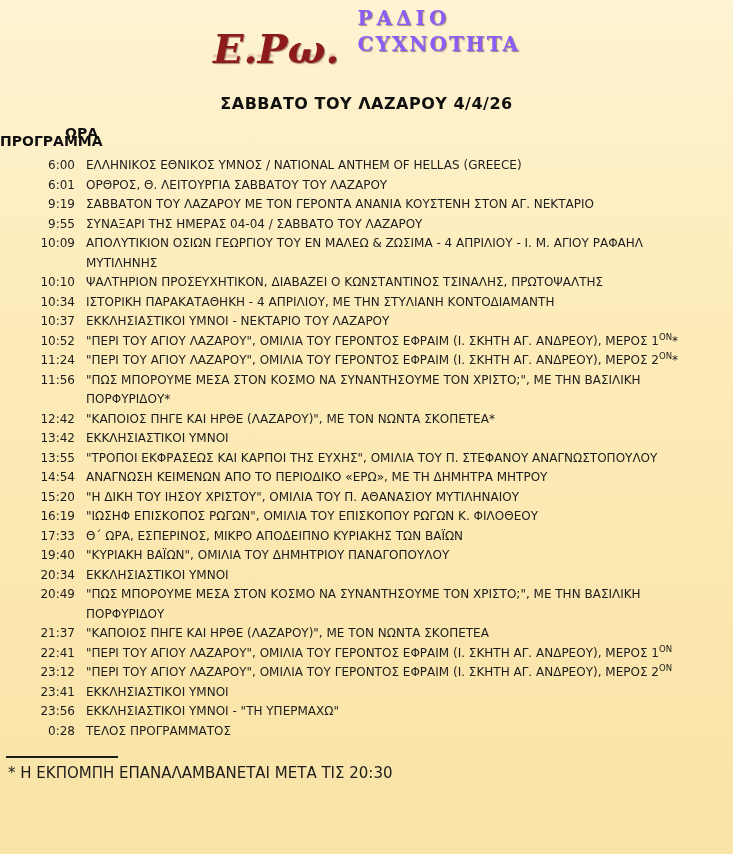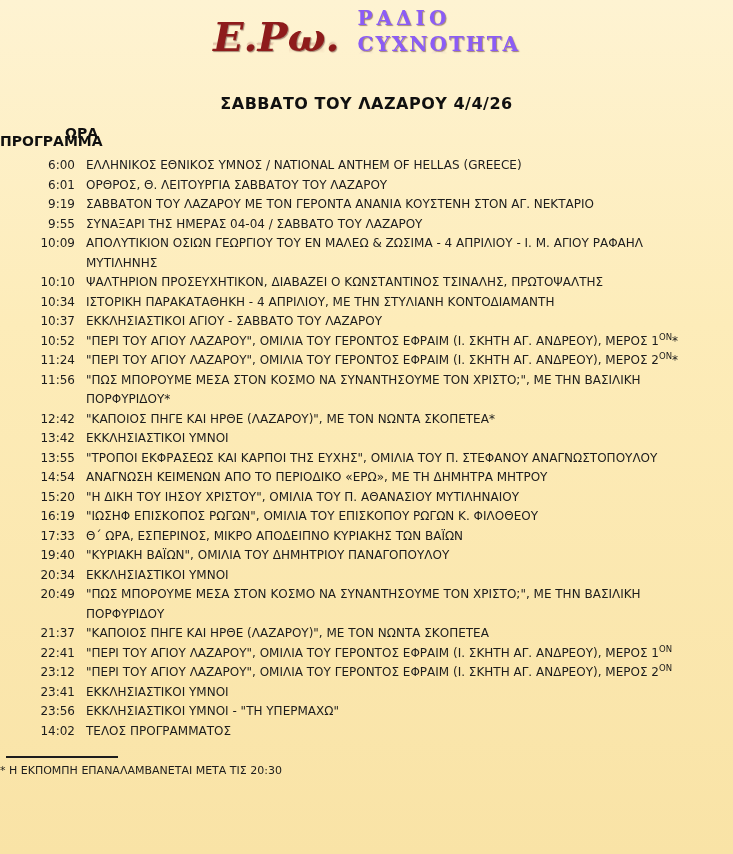--- a/index.html
+++ b/index.html
@@ -12,21 +12,21 @@
   }
   .logo-row {
     display: flex; justify-content: center; align-items: flex-start;
     padding-top: 5px; height: 74px;
   }
   .logo {
     font-family: "DejaVu Serif", serif;
     font-weight: bold; font-style: italic;
     font-size: 40px; line-height: 1;
     color: #8e1b1b;
-    margin-top: 12px;
+    margin-top: 24px;
     text-shadow: 1px 1px 1px rgba(60,10,10,.45);
     -webkit-box-reflect: below -20px linear-gradient(transparent 60%, rgba(0,0,0,.35));
   }
   .brand {
     margin-left: 18px;
     font-family: "DejaVu Serif", serif;
     font-weight: bold;
     color: #8b5cf6;
     text-shadow: 1px 1px 1px rgba(60,10,10,.45);
   }
@@ -62,21 +62,21 @@
     font-size: 12px;
     line-height: 19.5px;
   }
   .time { text-align: right; white-space: nowrap; }
   .text sup { font-size: 8.5px; line-height: 0; margin-top: 20px; }
   .sep {
     width: 112px; height: 0;
     border-top: 2px solid #1c1c1c;
     margin: 15px 0 6px 6px;
   }
-  .footnote { font-size: 11px; }
+  .footnote { font-size: 15px; padding-left: 8px; }
 </style>
 </head>
 <body>
 
 <div class="page">
 
   <div class="logo-row">
     <div class="logo">Ε.Ρω.</div>
     <div class="brand">
       <div class="brand-l1">ΡΑΔΙΟ</div>
@@ -115,21 +115,21 @@
       <div class="row">
         <span class="time">10:10</span>
         <span class="text">ΨΑΛΤΗΡΙΟΝ ΠΡΟΣΕΥΧΗΤΙΚΟΝ, ΔΙΑΒΑΖΕΙ Ο ΚΩΝΣΤΑΝΤΙΝΟΣ ΤΣΙΝΑΛΗΣ, ΠΡΩΤΟΨΑΛΤΗΣ</span>
       </div>
       <div class="row">
         <span class="time">10:34</span>
         <span class="text">ΙΣΤΟΡΙΚΗ ΠΑΡΑΚΑΤΑΘΗΚΗ - 4 ΑΠΡΙΛΙΟΥ, ΜΕ ΤΗΝ ΣΤΥΛΙΑΝΗ ΚΟΝΤΟΔΙΑΜΑΝΤΗ</span>
       </div>
       <div class="row">
         <span class="time">10:37</span>
-        <span class="text">ΕΚΚΛΗΣΙΑΣΤΙΚΟΙ ΑΓΙΟΥ - ΣΑΒΒΑΤΟ ΤΟΥ ΛΑΖΑΡΟΥ</span>
+        <span class="text">ΕΚΚΛΗΣΙΑΣΤΙΚΟΙ ΥΜΝΟΙ - ΝΕΚΤΑΡΙΟ ΤΟΥ ΛΑΖΑΡΟΥ</span>
       </div>
       <div class="row">
         <span class="time">10:52</span>
         <span class="text">"ΠΕΡΙ ΤΟΥ ΑΓΙΟΥ ΛΑΖΑΡΟΥ", ΟΜΙΛΙΑ ΤΟΥ ΓΕΡΟΝΤΟΣ ΕΦΡΑΙΜ (Ι. ΣΚΗΤΗ ΑΓ. ΑΝΔΡΕΟΥ), ΜΕΡΟΣ 1<sup>ΟΝ</sup>*</span>
       </div>
       <div class="row">
         <span class="time">11:24</span>
         <span class="text">"ΠΕΡΙ ΤΟΥ ΑΓΙΟΥ ΛΑΖΑΡΟΥ", ΟΜΙΛΙΑ ΤΟΥ ΓΕΡΟΝΤΟΣ ΕΦΡΑΙΜ (Ι. ΣΚΗΤΗ ΑΓ. ΑΝΔΡΕΟΥ), ΜΕΡΟΣ 2<sup>ΟΝ</sup>*</span>
       </div>
       <div class="row">
@@ -190,21 +190,21 @@
       </div>
       <div class="row">
         <span class="time">23:41</span>
         <span class="text">ΕΚΚΛΗΣΙΑΣΤΙΚΟΙ ΥΜΝΟΙ</span>
       </div>
       <div class="row">
         <span class="time">23:56</span>
         <span class="text">ΕΚΚΛΗΣΙΑΣΤΙΚΟΙ ΥΜΝΟΙ - "ΤΗ ΥΠΕΡΜΑΧΩ"</span>
       </div>
       <div class="row">
-        <span class="time">14:02</span>
+        <span class="time">0:28</span>
         <span class="text">ΤΕΛΟΣ ΠΡΟΓΡΑΜΜΑΤΟΣ</span>
       </div>
     </div>
 
   <div class="sep"></div>
   <div class="footnote">* Η ΕΚΠΟΜΠΗ ΕΠΑΝΑΛΑΜΒΑΝΕΤΑΙ ΜΕΤΑ ΤΙΣ 20:30</div>
 
 </div>
 
 </body></html>

